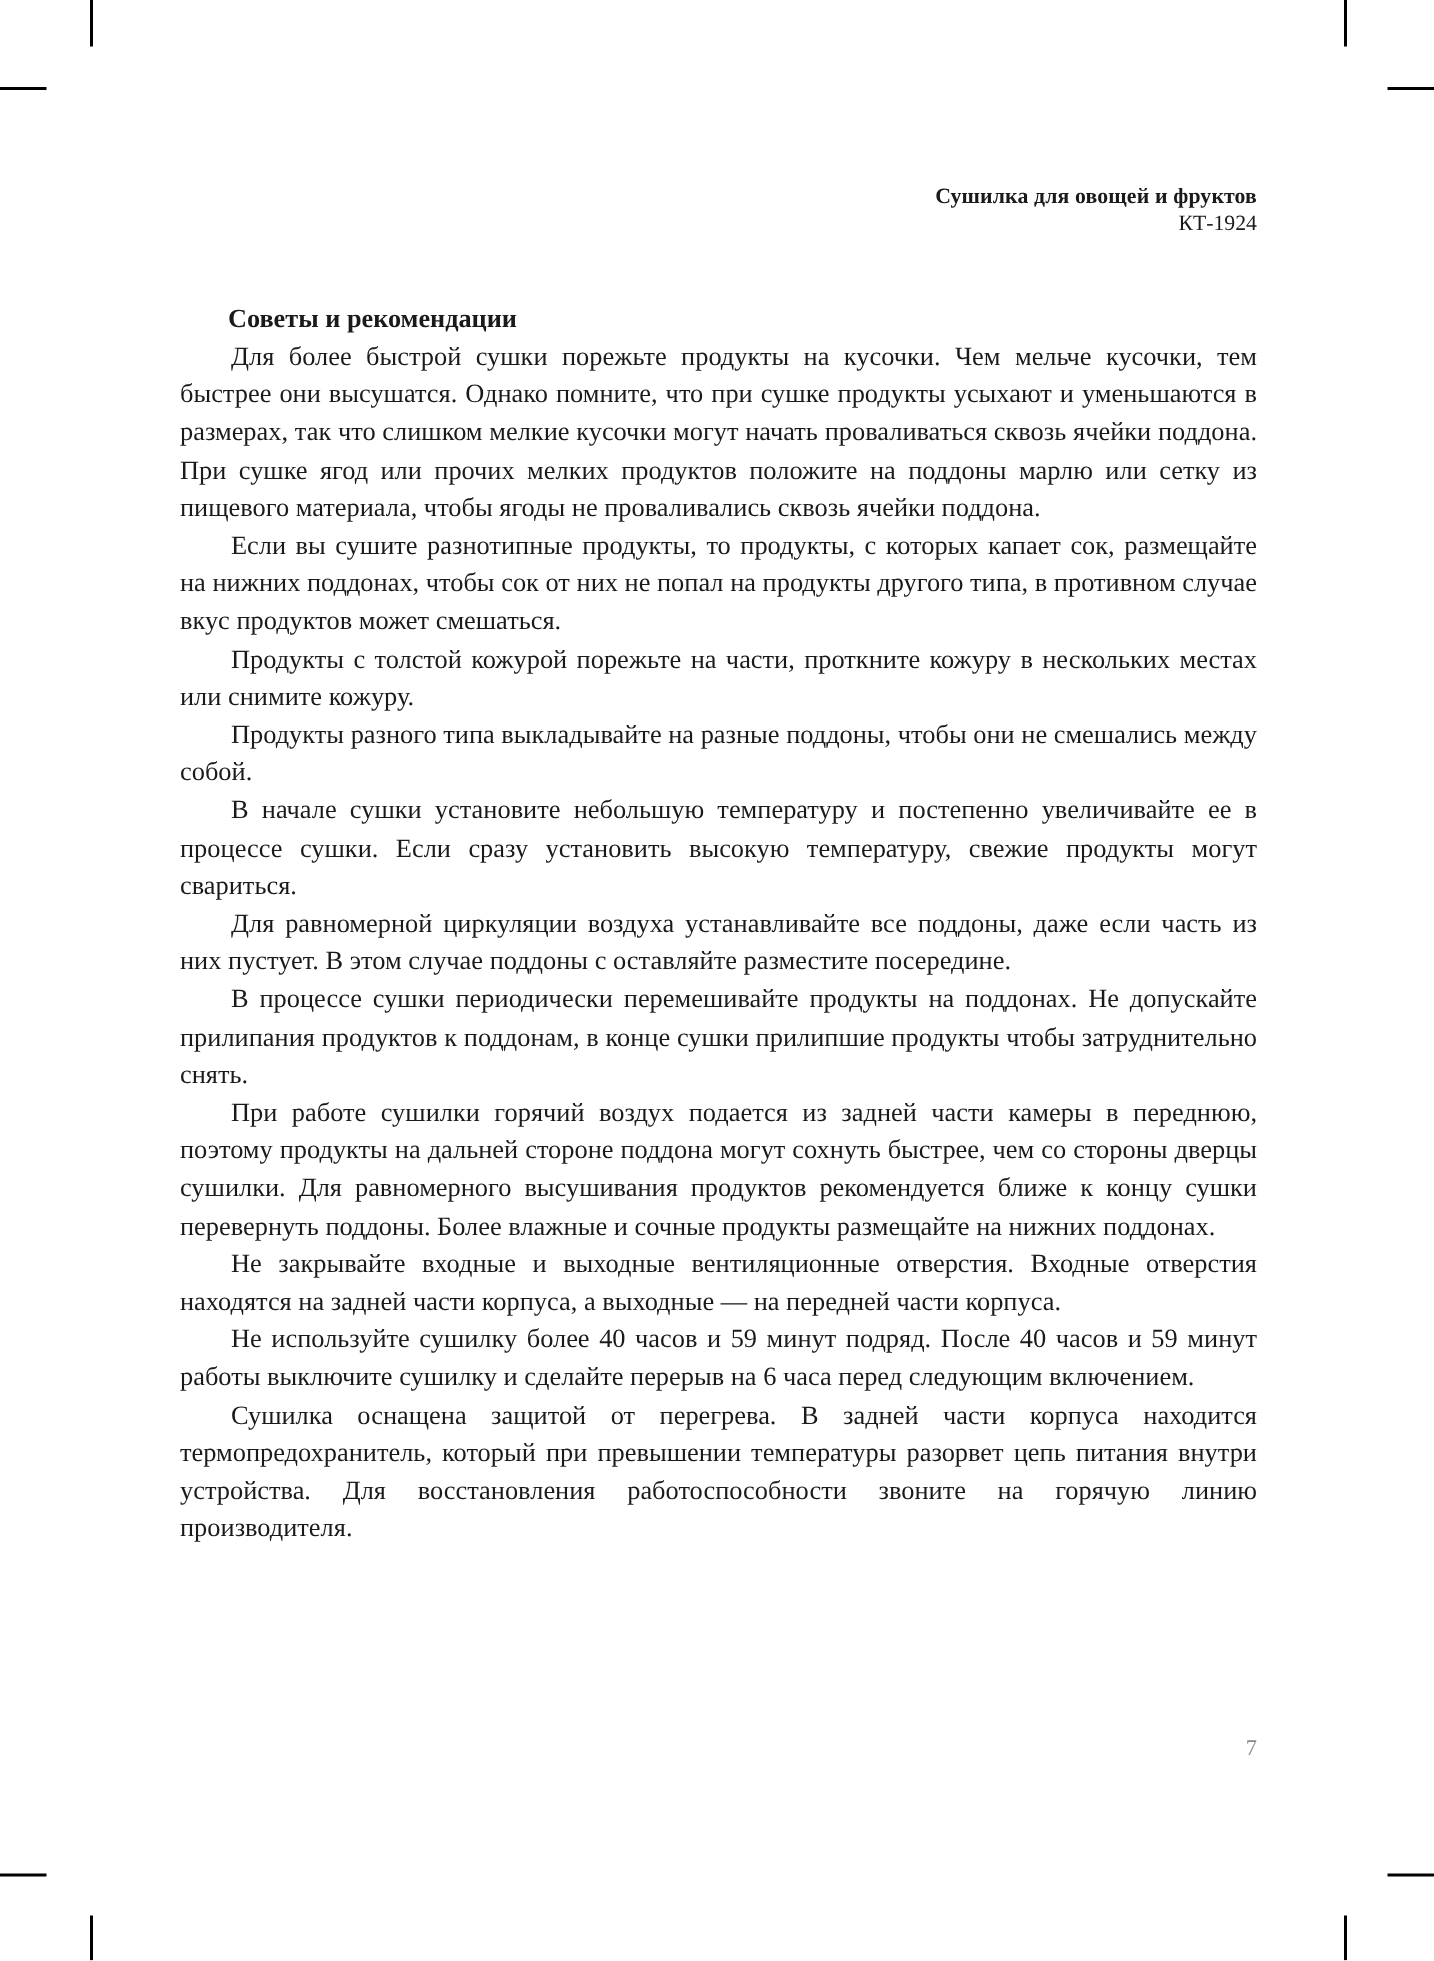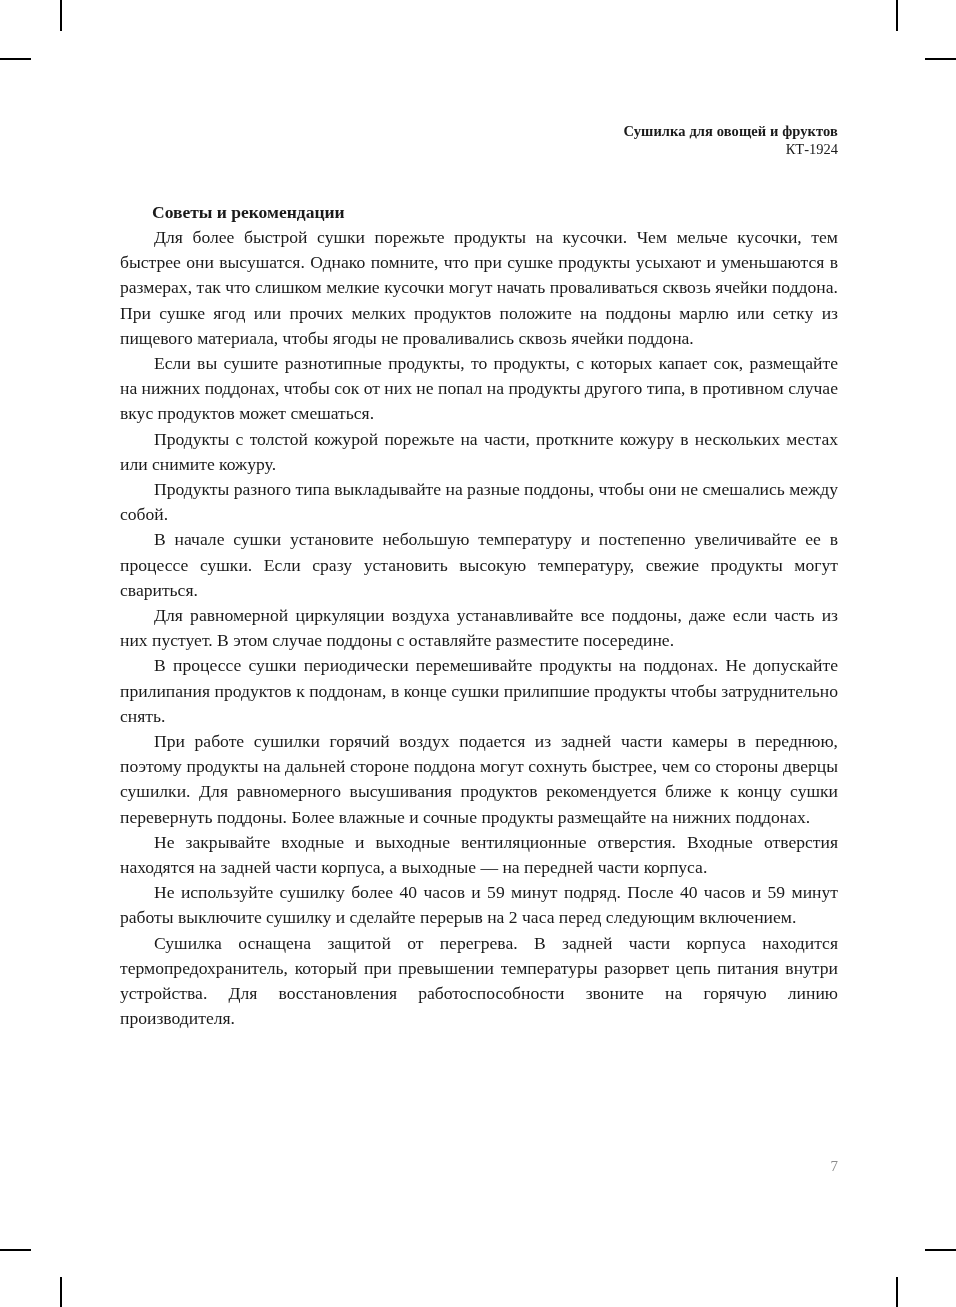--- a/index.html
+++ b/index.html
@@ -114,19 +114,19 @@
     <h2 class="section-title">Советы и рекомендации</h2>
     <p class="para">Для более быстрой сушки порежьте продукты на кусочки. Чем мельче кусочки, тем быстрее они высушатся. Однако помните, что при сушке продукты усыхают и уменьшаются в размерах, так что слишком мелкие кусочки могут начать проваливаться сквозь ячейки поддона. При сушке ягод или прочих мелких продуктов положите на поддоны марлю или сетку из пищевого материала, чтобы ягоды не проваливались сквозь ячейки поддона.</p>
     <p class="para">Если вы сушите разнотипные продукты, то продукты, с которых капает сок, размещайте на нижних поддонах, чтобы сок от них не попал на продукты другого типа, в противном случае вкус продуктов может смешаться.</p>
     <p class="para">Продукты с толстой кожурой порежьте на части, проткните кожуру в нескольких местах или снимите кожуру.</p>
     <p class="para">Продукты разного типа выкладывайте на разные поддоны, чтобы они не смешались между собой.</p>
     <p class="para">В начале сушки установите небольшую температуру и постепенно увеличивайте ее в процессе сушки. Если сразу установить высокую температуру, свежие продукты могут свариться.</p>
     <p class="para">Для равномерной циркуляции воздуха устанавливайте все поддоны, даже если часть из них пустует. В этом случае поддоны с оставляйте разместите посередине.</p>
     <p class="para">В процессе сушки периодически перемешивайте продукты на поддонах. Не допускайте прилипания продуктов к поддонам, в конце сушки прилипшие продукты чтобы затруднительно снять.</p>
     <p class="para">При работе сушилки горячий воздух подается из задней части камеры в переднюю, поэтому продукты на дальней стороне поддона могут сохнуть быстрее, чем со стороны дверцы сушилки. Для равномерного высушивания продуктов рекомендуется ближе к концу сушки перевернуть поддоны. Более влажные и сочные продукты размещайте на нижних поддонах.</p>
     <p class="para">Не закрывайте входные и выходные вентиляционные отверстия. Входные отверстия находятся на задней части корпуса, а выходные — на передней части корпуса.</p>
-    <p class="para">Не используйте сушилку более 40 часов и 59 минут подряд. После 40 часов и 59 минут работы выключите сушилку и сделайте перерыв на 2 часа перед следующим включением.</p>
+    <p class="para">Не используйте сушилку более 40 часов и 59 минут подряд. После 40 часов и 59 минут работы выключите сушилку и сделайте перерыв на 6 часа перед следующим включением.</p>
     <p class="para">Сушилка оснащена защитой от перегрева. В задней части корпуса находится термопредохранитель, который при превышении температуры разорвет цепь питания внутри устройства. Для восстановления работоспособности звоните на горячую линию производителя.</p>
   </div>
 
   <div class="folio">7</div>
 
 </div>
 
 </body></html>

